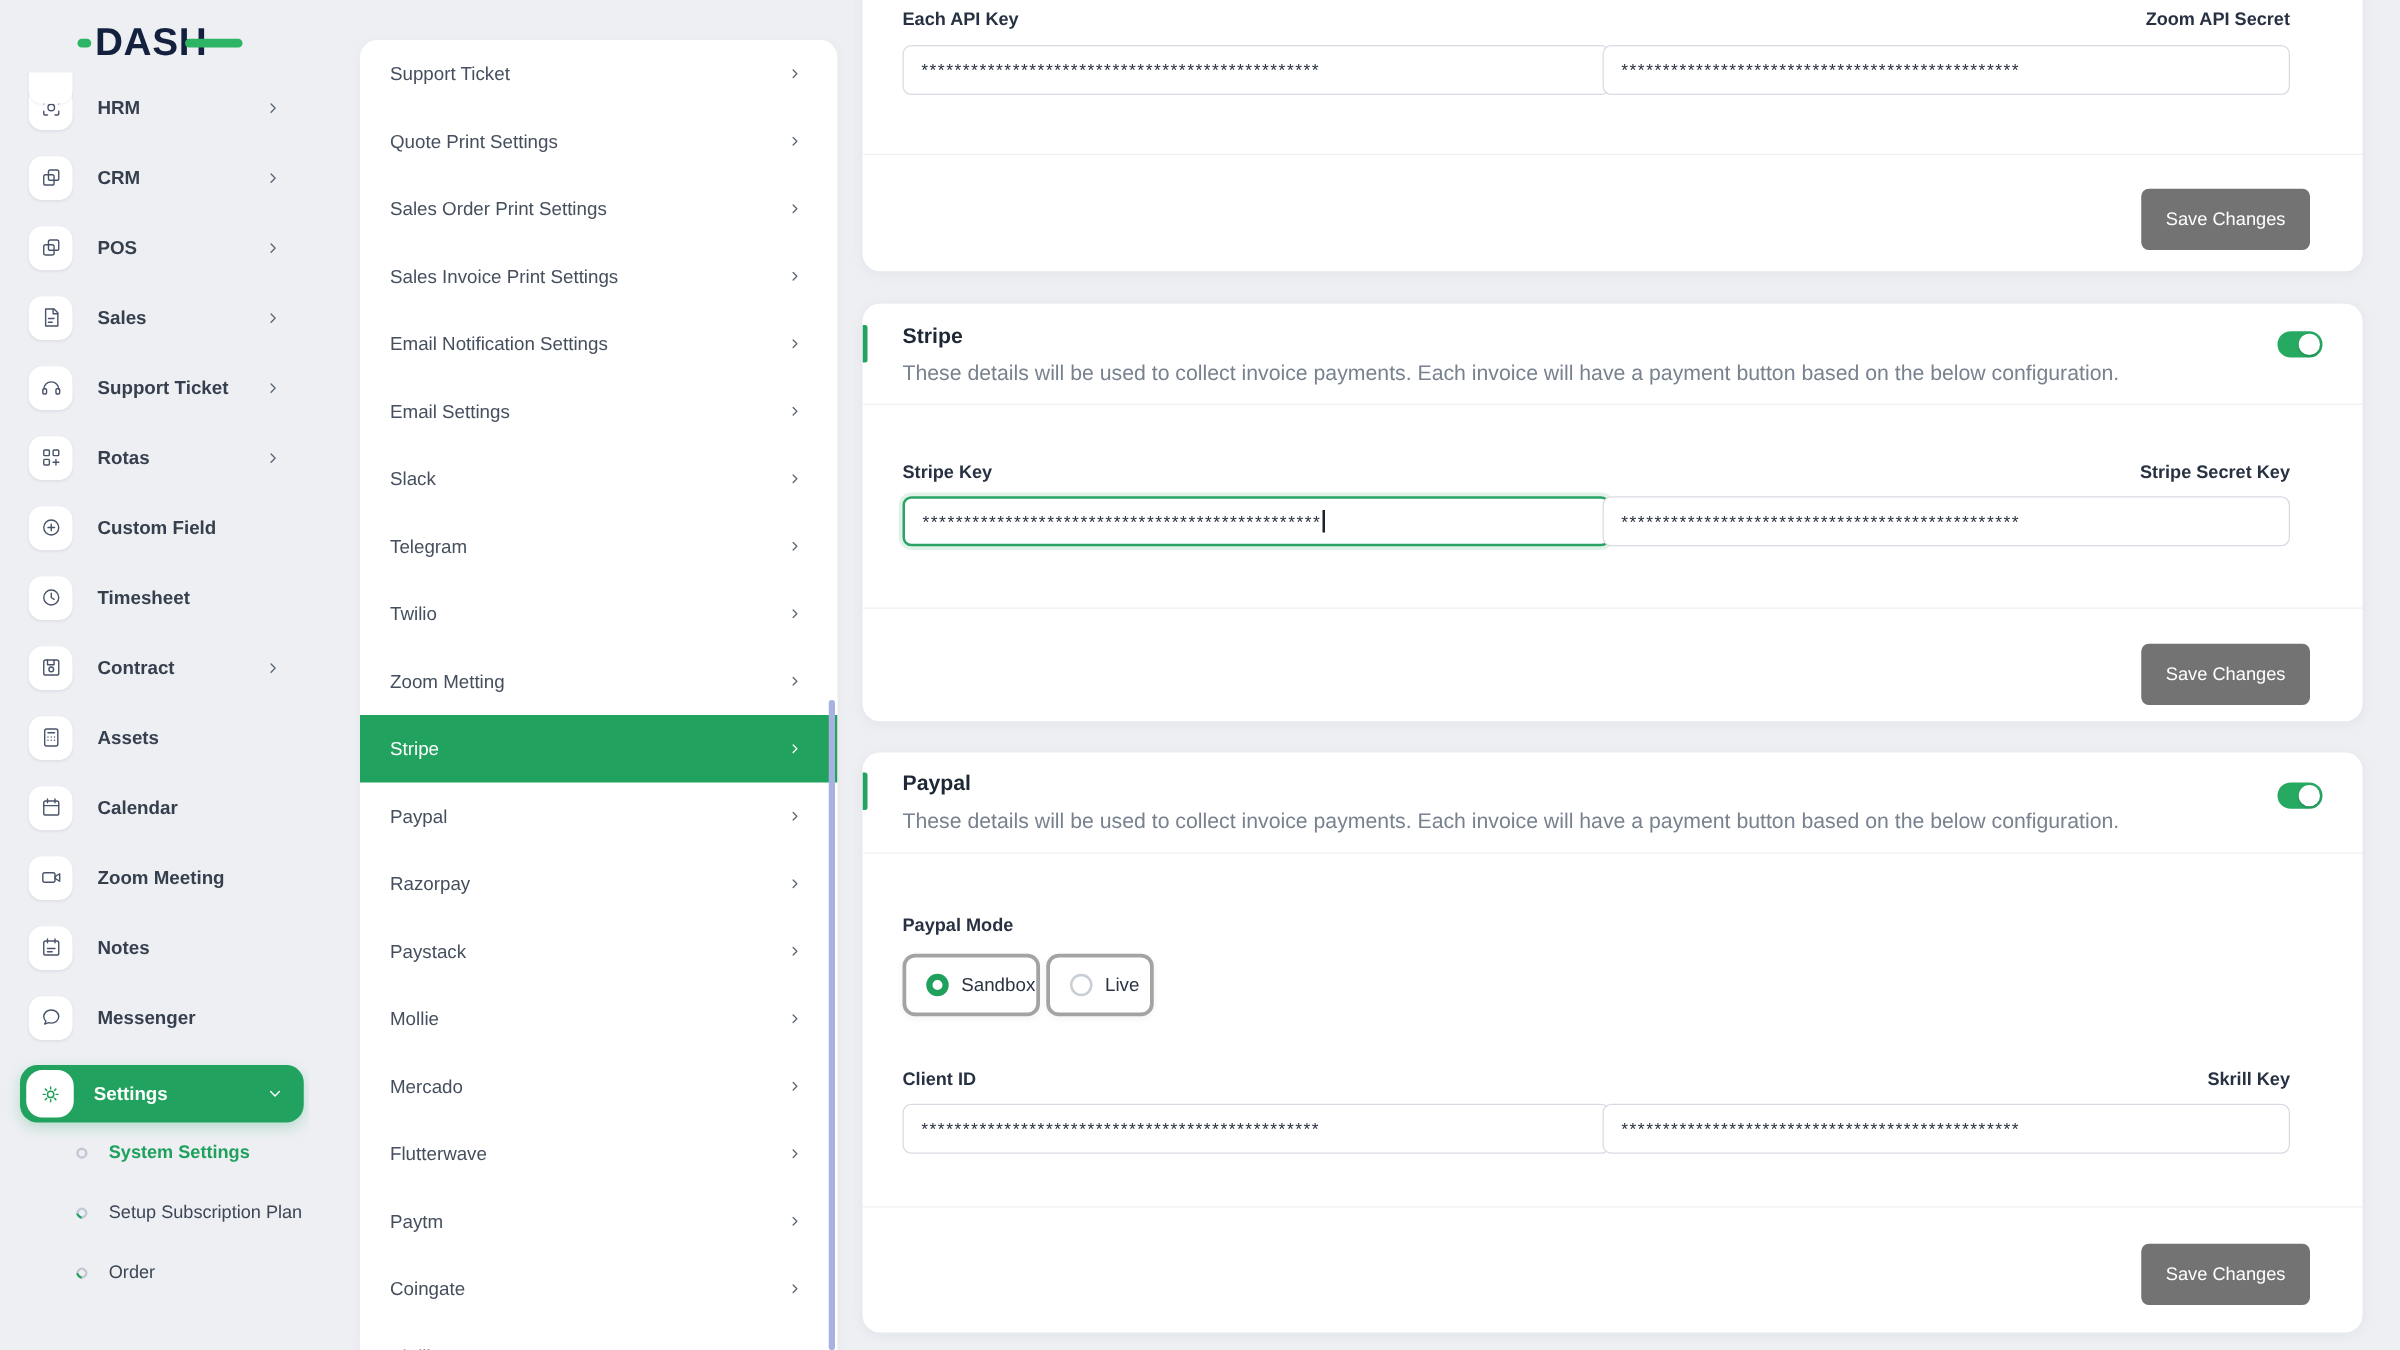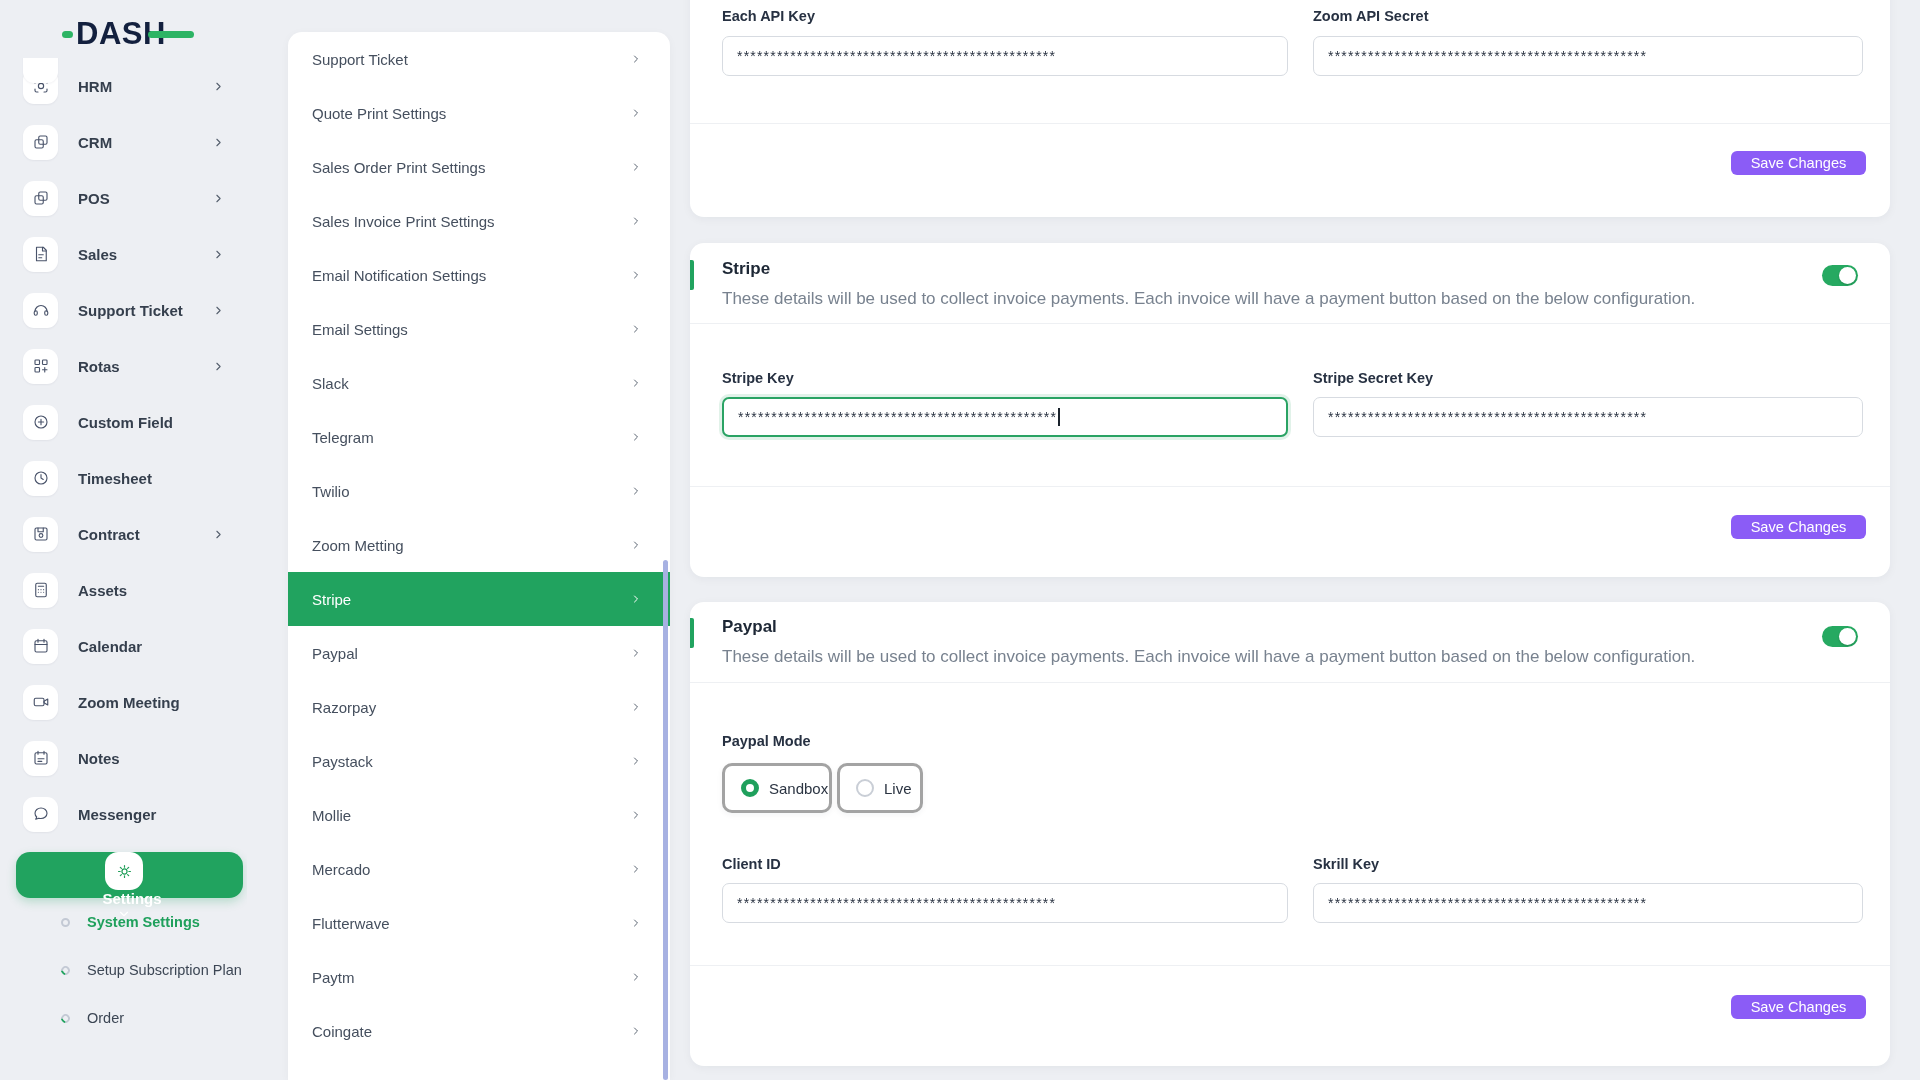--- a/index.html
+++ b/index.html
@@ -21,21 +21,21 @@
 
   .side-nav { position:absolute; top:58px; left:0; right:0; bottom:0; overflow:hidden; }
   .sliver-sq { position:absolute; top:-11px; left:23px; width:35px; height:36px; background:#fff; border-radius:11px; box-shadow:0 1px 2px rgba(30,40,60,.06); }
   .nav-item { height:56px; display:flex; align-items:center; padding:0 22px 0 23px; cursor:pointer;font-weight:bold; }
   .nav-item:first-of-type { margin-top:34px; }
   .icon-sq { width:35px; height:35px; background:#fff; border-radius:11px; box-shadow:0 1px 2px rgba(30,40,60,.06); display:flex; align-items:center; justify-content:center; flex:none; }
   .icon-sq svg { stroke:#49536a; fill:none; stroke-width:1.5; stroke-linecap:round; stroke-linejoin:round; }
   .nav-label { font-size:15px; color:#353f4d; margin-left:20px; flex:1; white-space:nowrap; }
   .chev svg { stroke:#555f6d; fill:none; stroke-width:2; stroke-linecap:round; stroke-linejoin:round; }
 
-  .pill { margin:10px 0 0 16px; width:227px; height:46px; background:#21a35f; border-radius:14px; display:flex; align-items:center; padding:0 16px 0 5px; cursor:pointer; box-shadow:0 4px 10px rgba(33,163,95,.25);flex-direction:column; }
+  .pill { margin:10px 0 0 16px; width:227px; height:46px; background:#21a35f; border-radius:14px; display:flex; align-items:center; padding:0 16px 0 5px; cursor:pointer; box-shadow:0 4px 10px rgba(33,163,95,.25); }
   .pill .icon-sq { width:38px; height:38px; border-radius:13px; box-shadow:none; }
   .pill .icon-sq svg { stroke:#1f9e58; }
   .pill-label { color:#fff; font-size:15px; font-weight:700; margin-left:16px; flex:1; }
   .pill .chev svg { stroke:#fff; }
 
   .sub-item { height:48px; display:flex; align-items:center; padding-left:61px; cursor:pointer; }
   .sub-item:first-of-type { margin-top:8px; }
   .ring { width:9px; height:9px; border-radius:50%; border:2px solid #c3c9d4; flex:none; }
   .ring.part-green { border-bottom-color:#21a35f; transform:rotate(45deg); }
   .sub-label { font-size:14.5px; color:#3c4654; margin-left:17px; }
@@ -63,23 +63,23 @@
 
   .toggle { position:absolute; right:32px; width:36px; height:21px; border-radius:11px; background:#26a961; cursor:pointer; }
   .knob { position:absolute; right:2px; top:2px; width:17px; height:17px; border-radius:50%; background:#fff; box-shadow:0 1px 2px rgba(0,0,0,.2); }
 
   .field-label { position:absolute; font-size:14.5px; font-weight:700; color:#273142; }
   .input-box { position:absolute; height:40px; background:#fff; border:1px solid #d7dbe1; border-radius:7px; padding:0 14px; display:flex; align-items:center; cursor:text; }
   .input-box .stars { font-size:14px; letter-spacing:1.2px; color:#2a3342; white-space:nowrap; overflow:hidden; }
   .input-box.focused { border:2px solid #2aa364; box-shadow:0 0 0 3px rgba(42,163,100,.14); }
   .caret { display:inline-block; width:2px; height:18px; background:#1a222c; margin-left:1px; vertical-align:middle; }
   .col-l { left:32px; width:566px; }
-  .col-r { left:623px; width:550px; }
-
-  .btn { position:absolute; right:24px; width:135px; height:24px; background:#8b5cf6; border:none; border-radius:6px; color:#fff; font-size:14.6px; font-family:inherit; cursor:pointer; }
+  .col-r { left:592px; width:550px;text-align:right; }
+
+  .btn { position:absolute; right:42px; width:135px; height:49px; background:#737373; border:none; border-radius:6px; color:#fff; font-size:14.6px; font-family:inherit; cursor:pointer; }
 
   .radio-box { position:absolute; height:50px; background:#fff; border:3px solid #a3a3a3; border-radius:10px; box-shadow:0 2px 6px rgba(25,35,50,.05); display:flex; align-items:center; padding-left:16px; cursor:pointer; }
   .radio { width:18px; height:18px; border-radius:50%; flex:none; }
   .radio.on { border:5.5px solid #1fa05c; background:#fff; }
   .radio.off { border:2px solid #c9ced6; background:#fff; }
   .radio-label { font-size:15px; color:#2b3442; margin-left:10px; }
 </style>
 </head>
 <body>
 

